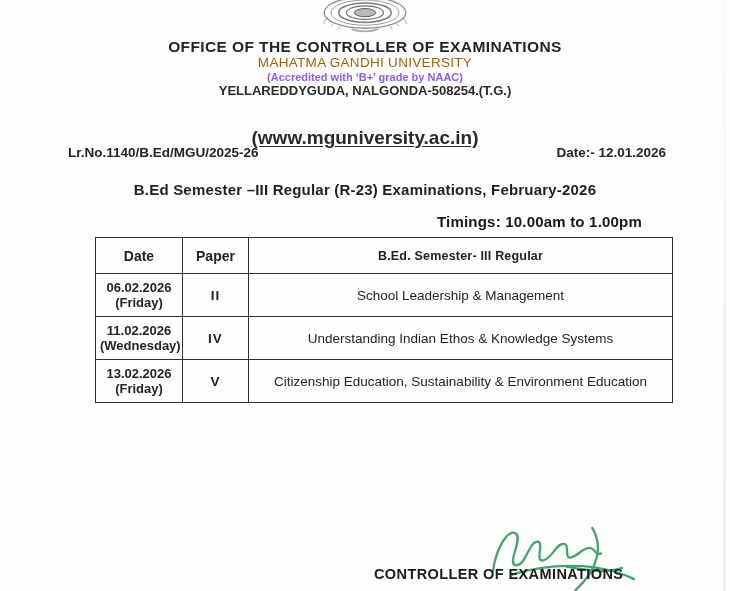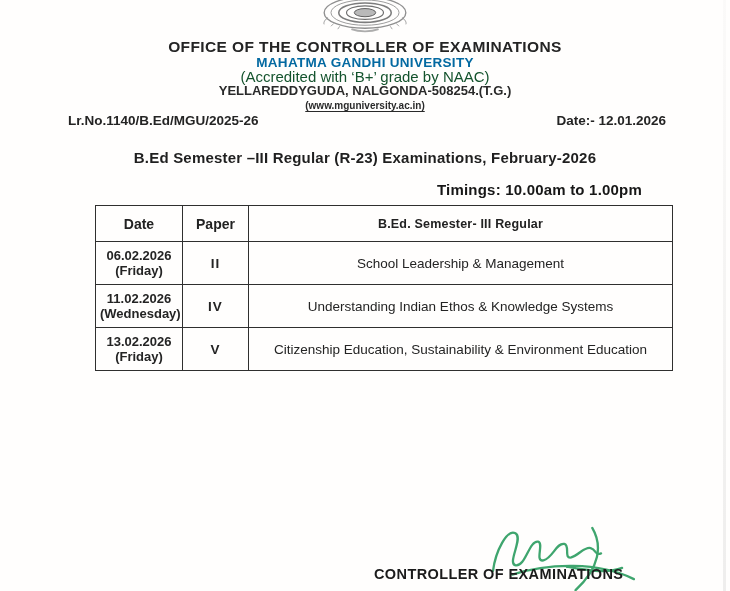--- a/index.html
+++ b/index.html
@@ -16,25 +16,25 @@
   
   .scan-edge {
     position:absolute; right:4px; top:0; width:3px; height:591px;
     background:linear-gradient(to bottom, rgba(120,120,120,0.03), rgba(120,120,120,0.12));
   }
 
   
   .letterhead { text-align:center; padding-top:0; }
   .seal { display:block; margin:0 auto; width:88px; height:35px; }
   .lh-office   { font-size:15.5px; font-weight:700; letter-spacing:0.4px; color:#242424; margin-top:3px; line-height:17px; }
-  .lh-univ     { font-size:13.5px; font-weight:700; letter-spacing:0.3px; color:#0369a1; line-height:15px; }
-  .lh-accred   { font-size:15px; font-weight:400; color:#14532d; line-height:14px; }
+  .lh-univ     { font-size:13.5px; font-weight:400; letter-spacing:0.3px; color:#a16207; line-height:15px; }
+  .lh-accred   { font-size:11px; font-weight:700; color:#8b5cf6; line-height:14px; }
   .lh-addr     { font-size:13px;   font-weight:700; color:#2a2a2a; line-height:14px; }
-  .lh-web      { font-size:10px;   font-weight:600; color:#2a2a2a; line-height:15px;
-                 text-decoration:underline; text-underline-offset:2px; }
+  .lh-web      { font-size:19px;   font-weight:600; color:#2a2a2a; line-height:15px;
+                 text-decoration:underline; text-underline-offset:2px;margin-top:32px; }
 
   
   .ref-row {
     display:flex; justify-content:space-between; align-items:baseline;
     padding:0 64px 0 68px; 
   }
   .ref-no  { font-size:13.5px; font-weight:700; color:#242424; }
   .ref-date{ font-size:13.5px; font-weight:700; color:#242424; }
 
   

